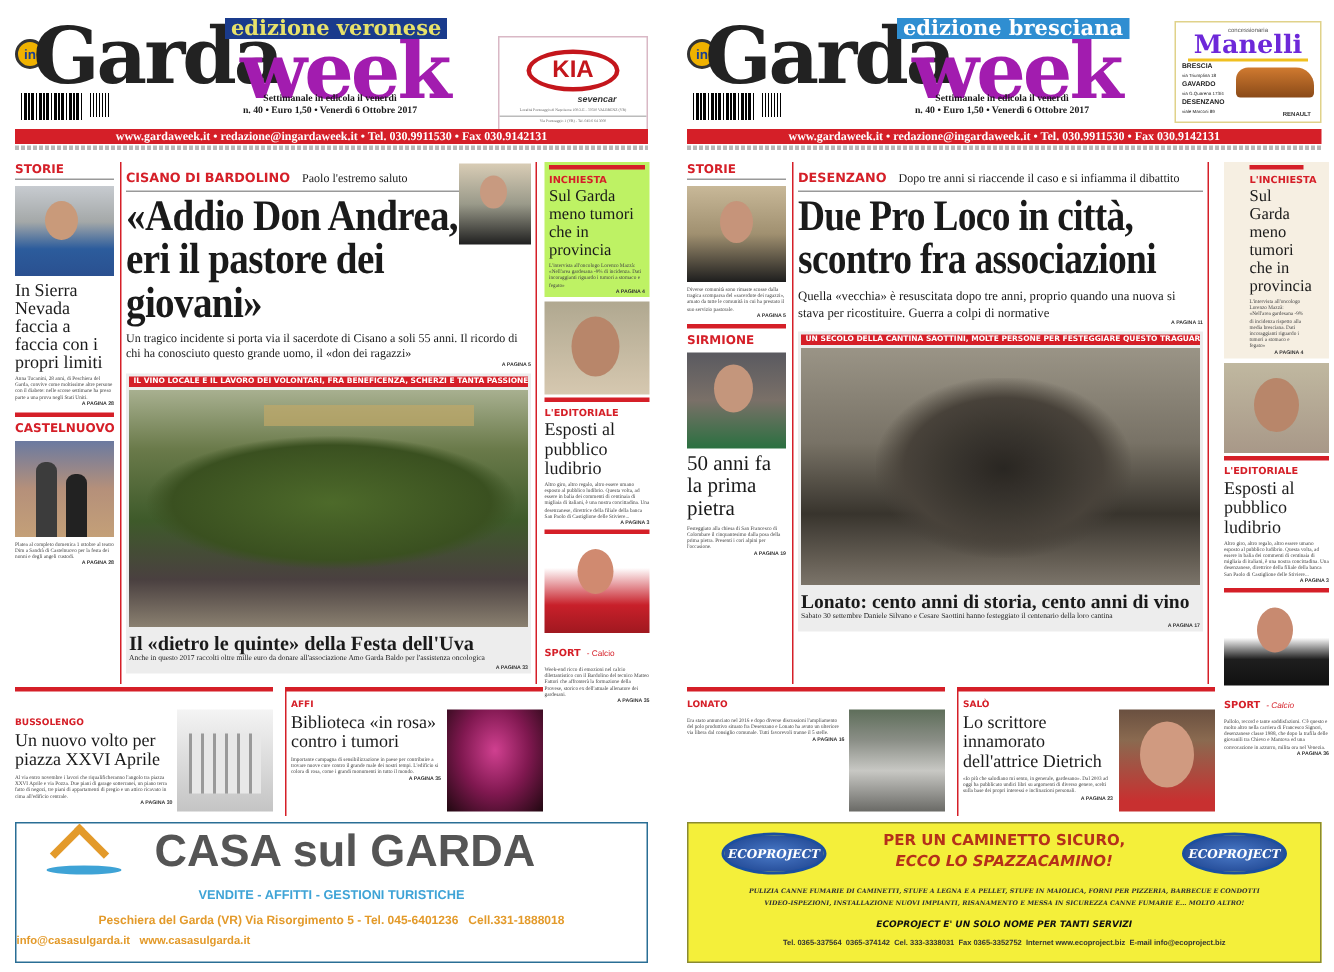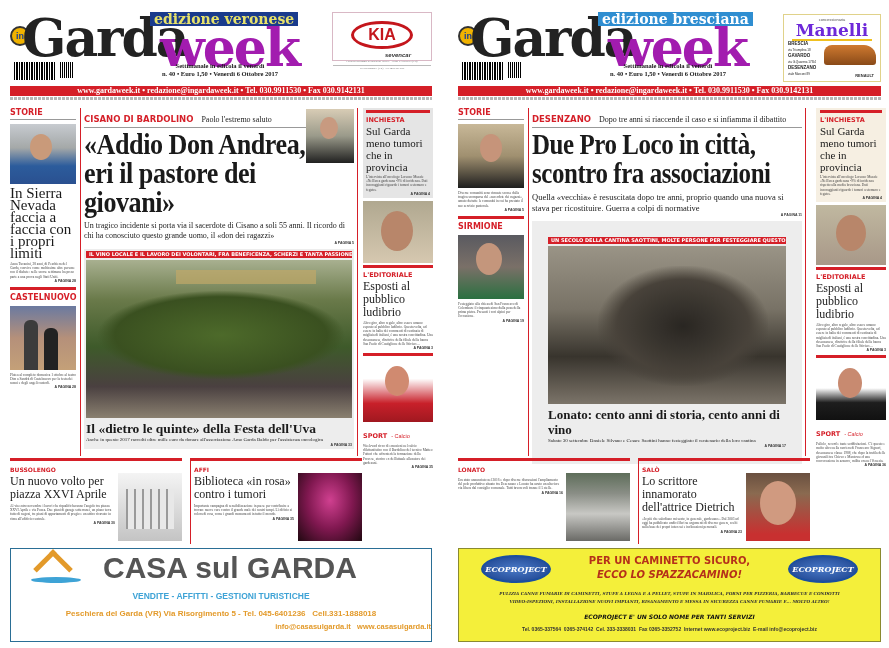--- a/index.html
+++ b/index.html
@@ -40,35 +40,35 @@
     <div class="logo-garda">Garda</div>
     <div class="logo-week" style="left:150px;top:12px">week</div>
     <div class="edition" style="background:#1a3b8c;left:140px;top:2px">edizione veronese</div>
   </div>
   <div class="barcode"></div>
   <div class="barcode2"></div>
   <div class="subline">
     <div>Settimanale in edicola il venerdì</div>
     <div>n. 40 • Euro 1,50 • Venerdì 6 Ottobre 2017</div>
   </div>
-  <div class="ad-box" style="width:100px;right:8px;top:12px;height:49px">
+  <div class="ad-box" style="width:100px;right:8px;top:24px;height:70px">
     <div style="margin:8px auto 0;width:62px;height:28px;border:3px solid #c4161c;border-radius:50%;text-align:center;font:bold 16px/22px 'Liberation Sans',sans-serif;color:#c4161c">KIA</div>
     <div style="text-align:right;padding-right:20px;font:italic bold 6px 'Liberation Sans',sans-serif;color:#333;margin-top:3px">sevencar</div>
     <div style="font-size:2.5px;text-align:center;color:#666;margin-top:2px">Località Pozzoaggio di Napoleone 100/2-E - 37020 VALBRENZ (VR)</div>
     <div style="font-size:2.5px;text-align:center;color:#666;margin-top:2px;border-top:1px solid #bbb;padding-top:1px">Via Pozzoaggio 1 (VR) - Tel. 045/6 64 3000</div>
   </div>
   <div class="redbar">www.gardaweek.it  •  redazione@ingardaweek.it  •  Tel. 030.9911530  •  Fax 030.9142131</div>
   <div class="tinyline"></div>
 
   <div class="col-left">
     <div class="kicker" style="border-bottom:1px solid #999;padding-bottom:1px">STORIE</div>
     <div class="photo" style="height:60px;margin-top:4px;background:linear-gradient(180deg,#c7cbd0 0%,#a4a8a8 40%,#2c5c9c 70%,#2a5090 100%)">
       <div style="position:absolute;left:20px;top:10px;width:22px;height:26px;border-radius:50%;background:#c99a7a"></div>
     </div>
-    <div class="hl" style="font-size:15px;line-height:12px;margin-top:3px">In Sierra Nevada faccia a faccia con i propri limiti</div>
+    <div class="hl" style="font-size:12px;line-height:12px;margin-top:3px">In Sierra Nevada faccia a faccia con i propri limiti</div>
     <div class="body-text" style="margin-top:3px">Anna Tucanini, 28 anni, di Peschiera del Garda, convive come moltissime altre persone con il diabete: nelle scorse settimane ha preso parte a una prova negli Stati Uniti.</div>
     <div class="pg">A PAGINA 28</div>
     <div class="redrule" style="margin-top:4px"></div>
     <div class="kicker" style="margin-top:3px">CASTELNUOVO</div>
     <div class="photo" style="height:64px;margin-top:3px;background:linear-gradient(180deg,#6b7aa0 0%,#b5907a 50%,#c4a078 100%)">
       <div style="position:absolute;left:14px;top:14px;width:14px;height:50px;background:#3c3c3c;border-radius:6px 6px 0 0"></div>
       <div style="position:absolute;left:34px;top:22px;width:14px;height:42px;background:#222;border-radius:6px 6px 0 0"></div>
     </div>
     <div class="body-text" style="margin-top:3px">Platea al completo domenica 1 ottobre al teatro Dim a Sandrà di Castelnuovo per la festa dei nonni e degli angeli custodi.</div>
     <div class="pg">A PAGINA 28</div>
@@ -91,21 +91,21 @@
         <div style="position:absolute;left:90px;top:10px;width:140px;height:14px;background:#c0a868;opacity:.7"></div>
         <div style="position:absolute;left:10px;top:30px;width:250px;height:90px;background:radial-gradient(ellipse at center,#4d6a2a 0%,#3a5020 60%,transparent 70%)"></div>
       </div>
       <div class="hl" style="font-size:13.5px;line-height:15px;font-weight:bold;margin-top:3px">Il «dietro le quinte» della Festa dell'Uva</div>
       <div style="font-size:5px;line-height:7px">Anche in questo 2017 raccolti oltre mille euro da donare all'associazione Amo Garda Baldo per l'assistenza oncologica</div>
       <div class="pg">A PAGINA 33</div>
     </div>
   </div>
 
   <div class="col-right">
-    <div style="background:#e5e5e5;padding:2px 3px">
+    <div style="background:#bef264;padding:2px 3px">
       <div class="redrule"></div>
       <div class="kicker" style="font-size:6.5px;margin-top:2px">INCHIESTA</div>
       <div class="hl" style="font-size:11px;line-height:12px">Sul Garda meno tumori che in provincia</div>
       <div class="body-text" style="margin-top:2px">L'intervista all'oncologo Lorenzo Mazzà: «Nell'area gardesana -9% di incidenza. Dati incoraggianti riguardo i tumori a stomaco e fegato»</div>
       <div class="pg">A PAGINA 4</div>
     </div>
     <div class="photo" style="height:62px;margin-top:3px;background:linear-gradient(180deg,#b0a890,#d6c8b0)">
       <div style="position:absolute;left:18px;top:10px;width:32px;height:40px;border-radius:50%;background:#b8866a"></div>
     </div>
     <div class="redrule" style="margin-top:2px"></div>
@@ -119,21 +119,21 @@
     </div>
     <div style="margin-top:2px">
       <span class="kicker" style="font-size:6.5px">SPORT</span>
       <span style="font:5.5px 'Liberation Sans',sans-serif;color:#d51f28">- Calcio</span>
     </div>
     <div class="body-text" style="margin-top:2px">Week-end ricco di emozioni nel calcio dilettantistico con il Bardolino del tecnico Matteo Fattori che affronterà la formazione della Provese, storico ex dell'attuale allenatore dei gardesani.</div>
     <div class="pg">A PAGINA 35</div>
   </div>
 
   <div class="bottom-row" style="right:80px">
-    <div class="bcol" style="left:0;width:172px;border-top:3px solid #d51f28;padding-top:4px">
+    <div class="bcol" style="left:0;width:172px;border-top:3px solid #d51f28;padding-top:16px">
       <div style="width:105px">
         <div class="kicker" style="font-size:6px">BUSSOLENGO</div>
         <div class="hl" style="font-size:12px;line-height:13px">Un nuovo volto per piazza XXVI Aprile</div>
         <div class="body-text" style="margin-top:3px">Al via entro novembre i lavori che riqualificheranno l'angolo tra piazza XXVI Aprile e via Pozza. Due piani di garage sotterranei, un piano terra fatto di negozi, tre piani di appartamenti di pregio e un attico ricavato in cima all'edificio centrale.</div>
         <div class="pg">A PAGINA 30</div>
       </div>
       <div class="photo" style="position:absolute;right:0;top:12px;width:64px;height:68px;background:linear-gradient(180deg,#f4f4f4,#c4c4c4)">
         <div style="position:absolute;left:8px;top:16px;width:48px;height:40px;background:repeating-linear-gradient(90deg,#9a9a9a 0 2px,#e8e8e8 2px 8px)"></div>
       </div>
     </div>
@@ -149,21 +149,21 @@
   </div>
 
   <div class="ad-bottom" style="border:1px solid #2a6e95;background:#fff">
     <div style="position:absolute;left:20px;top:4px;width:50px;height:28px">
       <div style="position:absolute;left:8px;top:2px;width:28px;height:28px;border-left:5px solid #e39a2a;border-top:5px solid #e39a2a;transform:rotate(45deg);transform-origin:center"></div>
       <div style="position:absolute;left:0;top:24px;width:50px;height:6px;border-radius:50%;background:#3ea3d6"></div>
     </div>
     <div style="position:absolute;left:92px;top:2px;font:bold 30px/34px 'Liberation Sans',sans-serif;color:#555">CASA sul GARDA</div>
     <div style="position:absolute;left:0;right:0;top:42px;text-align:center;font:bold 8.5px 'Liberation Sans',sans-serif;color:#3ea3d6">VENDITE - AFFITTI - GESTIONI TURISTICHE</div>
     <div style="position:absolute;left:0;right:0;top:60px;text-align:center;font:bold 8px 'Liberation Sans',sans-serif;color:#e39a2a;white-space:pre">Peschiera del Garda (VR) Via Risorgimento 5 - Tel. 045-6401236   Cell.331-1888018</div>
-    <div style="position:absolute;left:0;right:0;top:73px;text-align:right;font:bold 7.5px 'Liberation Sans',sans-serif;color:#e39a2a;white-space:pre">info@casasulgarda.it   www.casasulgarda.it</div>
+    <div style="position:absolute;left:0;right:0;top:73px;text-align:left;font:bold 7.5px 'Liberation Sans',sans-serif;color:#e39a2a;white-space:pre">info@casasulgarda.it   www.casasulgarda.it</div>
   </div>
 </div>
 
 <div class="page" id="p2">
   <div class="mast">
     <div class="logo-in">in</div>
     <div class="logo-garda">Garda</div>
     <div class="logo-week" style="left:150px;top:12px">week</div>
     <div class="edition" style="background:#2f8ed1;color:#fff;left:140px;top:2px">edizione bresciana</div>
   </div>
@@ -195,45 +195,46 @@
     <div class="photo" style="height:64px;margin-top:4px;background:linear-gradient(180deg,#c8b898 0%,#a09070 50%,#1e1e1e 100%)">
       <div style="position:absolute;left:22px;top:10px;width:22px;height:28px;border-radius:50%;background:#c6947a"></div>
     </div>
     <div class="body-text" style="margin-top:3px">Diverse comunità sono rimaste scosse dalla tragica scomparsa del «sacerdote dei ragazzi», amato da tutte le comunità in cui ha prestato il suo servizio pastorale.</div>
     <div class="pg">A PAGINA 5</div>
     <div class="redrule" style="margin-top:4px"></div>
     <div class="kicker" style="margin-top:3px">SIRMIONE</div>
     <div class="photo" style="height:64px;margin-top:3px;background:linear-gradient(180deg,#5a5a60 0%,#7a7068 50%,#2a7040 100%)">
       <div style="position:absolute;left:18px;top:8px;width:26px;height:32px;border-radius:50%;background:#c4967c"></div>
     </div>
+    <div class="hl" style="font-size:14px;line-height:15px;margin-top:3px">50 anni fa la prima pietra</div>
     <div class="body-text" style="margin-top:3px">Festeggiato alla chiesa di San Francesco di Colombare il cinquantesimo dalla posa della prima pietra. Presenti i cori alpini per l'occasione.</div>
     <div class="pg">A PAGINA 19</div>
   </div>
 
   <div class="col-mid">
     <div style="border-bottom:1px solid #999;padding-bottom:1px;white-space:nowrap">
       <span class="kicker" style="font-size:8.5px">DESENZANO</span>
       <span style="font-size:8px;margin-left:4px">Dopo tre anni si riaccende il caso e si infiamma il dibattito</span>
     </div>
     <div class="hl" style="font-size:29px;line-height:29px;font-weight:bold;margin-top:2px;letter-spacing:-0.5px;transform:scaleX(.86);transform-origin:left;width:320px">Due Pro Loco in città, scontro fra associazioni</div>
     <div style="font-size:8.5px;line-height:10.5px;margin-top:4px">Quella «vecchia» è resuscitata dopo tre anni, proprio quando una nuova si stava per ricostituire. Guerra a colpi di normative</div>
     <div class="pg">A PAGINA 11</div>
-    <div style="background:#ededed;margin-top:4px;padding:16px">
+    <div style="background:#ededed;margin-top:4px;padding:2px">
       <div style="background:#d51f28;color:#fff;font:bold 5px/7px 'DejaVu Sans',sans-serif;padding:0 3px;white-space:nowrap;overflow:hidden">UN SECOLO DELLA CANTINA SAOTTINI, MOLTE PERSONE PER FESTEGGIARE QUESTO TRAGUARDO</div>
       <div class="photo" style="height:158px;margin-top:2px;background:linear-gradient(180deg,#9c9480 0%,#7a7260 40%,#3a342a 70%,#7e7464 100%);filter:grayscale(.3)">
         <div style="position:absolute;left:50px;top:20px;width:170px;height:120px;background:radial-gradient(ellipse at center,#2a2620 0%,#4a4236 55%,transparent 72%)"></div>
       </div>
       <div class="hl" style="font-size:13px;line-height:15px;font-weight:bold;margin-top:3px">Lonato: cento anni di storia, cento anni di vino</div>
       <div style="font-size:5px;line-height:7px">Sabato 30 settembre Daniele Silvano e Cesare Saottini hanno festeggiato il centenario della loro cantina</div>
       <div class="pg">A PAGINA 17</div>
     </div>
   </div>
 
   <div class="col-right" style="left:368px">
-    <div style="background:#f6efe2;padding:2px 4px">
+    <div style="background:#f6efe2;padding:2px 17px">
       <div class="redrule"></div>
       <div class="kicker" style="font-size:6.5px;margin-top:2px">L'INCHIESTA</div>
       <div class="hl" style="font-size:11px;line-height:12px">Sul Garda meno tumori che in provincia</div>
       <div class="body-text" style="margin-top:2px">L'intervista all'oncologo Lorenzo Mazzà: «Nell'area gardesana -9% di incidenza rispetto alla media bresciana. Dati incoraggianti riguardo i tumori a stomaco e fegato»</div>
       <div class="pg">A PAGINA 4</div>
     </div>
     <div class="photo" style="height:60px;margin-top:3px;background:linear-gradient(180deg,#c0b8a0,#a89888)">
       <div style="position:absolute;left:20px;top:10px;width:30px;height:36px;border-radius:50%;background:#b8866a"></div>
     </div>
     <div class="redrule" style="margin-top:2px"></div>

